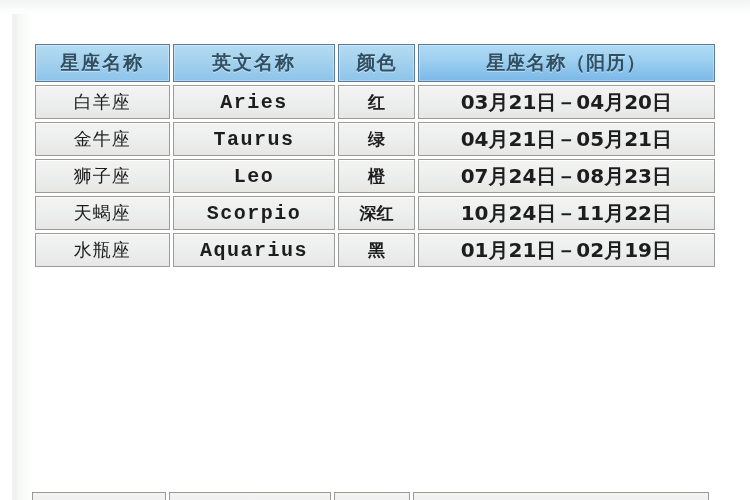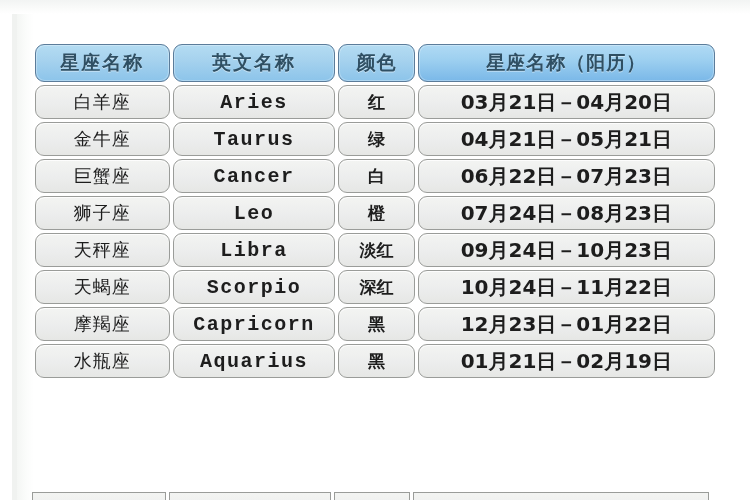--- a/index.html
+++ b/index.html
@@ -73,21 +73,20 @@
   table.zodiac col.c2 { width: 162px; }
   table.zodiac col.c3 { width: 76px; }
   table.zodiac col.c4 { width: 296px; }
 
   table.zodiac th, table.zodiac td {
     padding: 0;
     margin: 12px;
     text-align: center;
     vertical-align: middle;
     color: #1d1d1d;
-    border-radius: 9px;
   }
 
   
   table.zodiac th {
     height: 36px;
     border: 1px solid #5b7c9a;
     background: linear-gradient(to bottom, #b4dcf2 0%, #a6d2ee 42%, #8cc4ea 100%);
     font-size: 19px;
     font-weight: 600;
     letter-spacing: 2px;
@@ -188,48 +187,30 @@
           <td class="color-name">红</td>
           <td class="date-range">03月21日－04月20日</td>
         </tr>
         <tr>
           <td class="cn-name">金牛座</td>
           <td class="en-name">Taurus</td>
           <td class="color-name">绿</td>
           <td class="date-range">04月21日－05月21日</td>
         </tr>
         <tr>
-          <td class="cn-name">巨蟹座</td>
-          <td class="en-name">Cancer</td>
-          <td class="color-name">白</td>
-          <td class="date-range">06月22日－07月23日</td>
-        </tr>
-        <tr>
           <td class="cn-name">狮子座</td>
           <td class="en-name">Leo</td>
           <td class="color-name">橙</td>
           <td class="date-range">07月24日－08月23日</td>
         </tr>
         <tr>
-          <td class="cn-name">天秤座</td>
-          <td class="en-name">Libra</td>
-          <td class="color-name">淡红</td>
-          <td class="date-range">09月24日－10月23日</td>
-        </tr>
-        <tr>
           <td class="cn-name">天蝎座</td>
           <td class="en-name">Scorpio</td>
           <td class="color-name">深红</td>
           <td class="date-range">10月24日－11月22日</td>
-        </tr>
-        <tr>
-          <td class="cn-name">摩羯座</td>
-          <td class="en-name">Capricorn</td>
-          <td class="color-name">黑</td>
-          <td class="date-range">12月23日－01月22日</td>
         </tr>
         <tr>
           <td class="cn-name">水瓶座</td>
           <td class="en-name">Aquarius</td>
           <td class="color-name">黑</td>
           <td class="date-range">01月21日－02月19日</td>
         </tr>
       </tbody>
   </table>
 </div>

